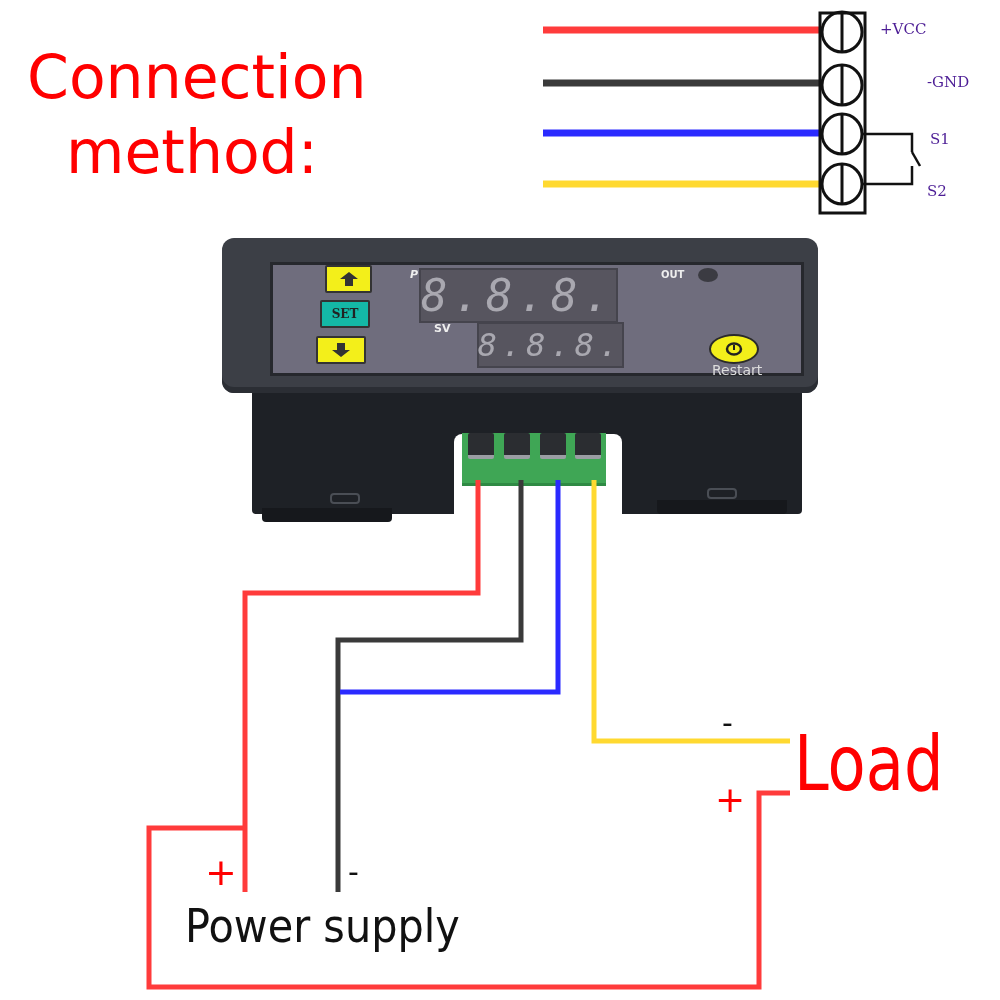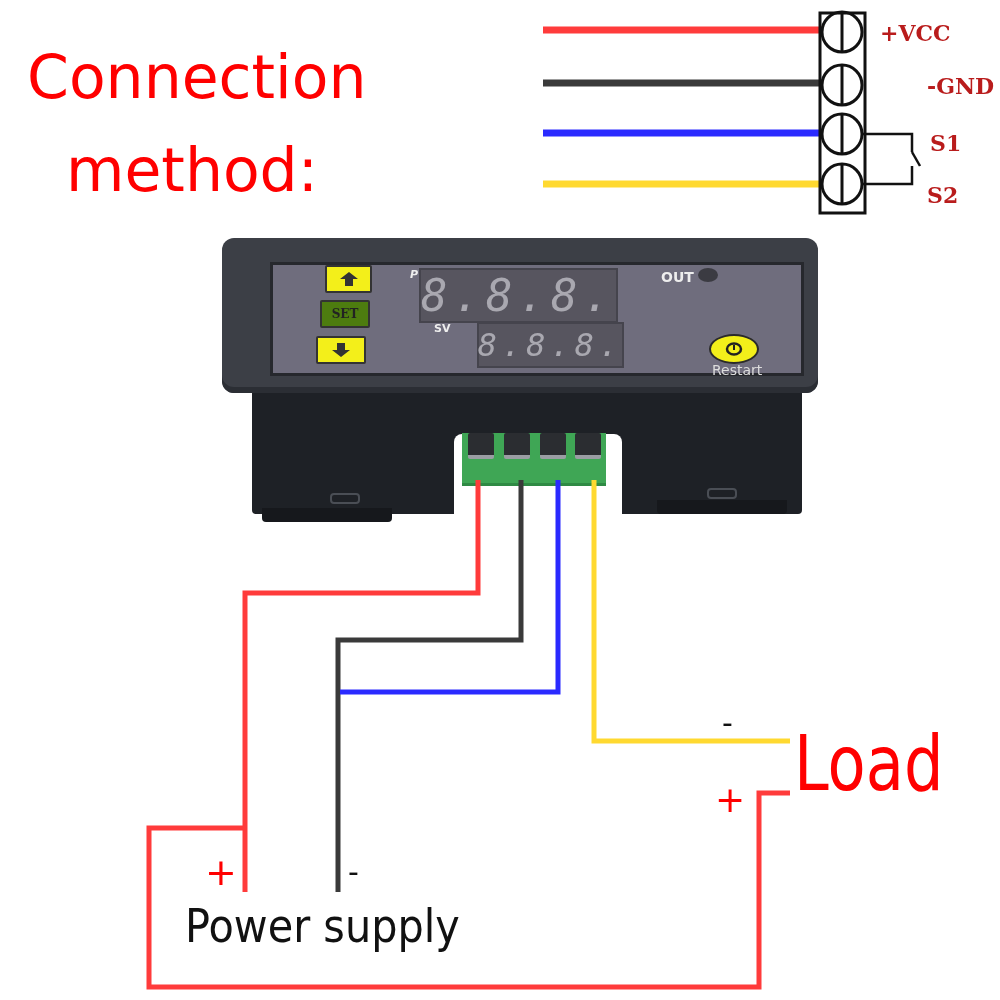--- a/index.html
+++ b/index.html
@@ -1,26 +1,26 @@
 <!DOCTYPE html>
 <html><head>
 <meta charset="utf-8">
 <style>
   html, body { margin:0; padding:0; background:#ffffff; }
   body { width:1000px; height:1000px; position:relative; overflow:hidden; font-family:"DejaVu Sans", sans-serif; }
   .abs { position:absolute; }
   .title { color:#ff0000; font-family:"DejaVu Sans", sans-serif; font-size:60px; line-height:1; white-space:nowrap; }
-  .term-label { font-family:"DejaVu Serif", serif; font-weight:bold; font-size:22px; color:#b91c1c; white-space:nowrap; }
+  .term-label { font-family:"DejaVu Serif", serif; font-weight:normal; font-size:15px; color:#4c1d95; white-space:nowrap; }
   .big-label { font-family:"DejaVu Sans", sans-serif; white-space:nowrap; line-height:1; }
 </style>
 </head>
 <body>
 
 <div class="abs title" style="left:27px; top:47px;">Connection</div>
-<div class="abs title" style="left:66px; top:140px;">method:</div>
+<div class="abs title" style="left:66px; top:122px;">method:</div>
 
 <svg class="abs" style="left:0; top:0;" width="1000" height="230">
   <line x1="543" y1="30" x2="822" y2="30" stroke="#ff3b3b" stroke-width="7" stroke-linecap="butt"></line>
   <line x1="543" y1="83" x2="822" y2="83" stroke="#3a3a3a" stroke-width="7"></line>
   <line x1="543" y1="133" x2="822" y2="133" stroke="#2a2aff" stroke-width="7"></line>
   <line x1="543" y1="184" x2="822" y2="184" stroke="#ffd930" stroke-width="7"></line>
   <rect x="820" y="13" width="45" height="200" fill="none" stroke="#111" stroke-width="3"></rect>
   <g fill="none" stroke="#111" stroke-width="3">
     <circle cx="842" cy="32" r="20"></circle>
       <line x1="842" y1="13" x2="842" y2="51"></line>
@@ -60,32 +60,32 @@
 
   <div class="abs" style="left:0; top:0; width:596px; height:155px; background:#3c3f46; border-radius:12px; box-shadow: inset 0 -6px 0 #2b2e34;"></div>
 
   <div class="abs" style="left:48px; top:24px; width:528px; height:108px; background:#6f6d7d; border:3px solid #26282d;"></div>
 
   <div class="abs" style="left:103px; top:27px; width:43px; height:24px; background:#f3ef1a; border:2px solid #333; border-radius:2px; display:flex; align-items:center; justify-content:center;">
     <svg width="18" height="14">
         <polygon points="9,0 18,7 13,7 13,14 5,14 5,7 0,7" fill="#333"></polygon>
       </svg>
   </div>
-  <div class="abs" style="left:98px; top:62px; width:46px; height:24px; background:#4d7c0f; border:2px solid #333; border-radius:2px; display:flex; align-items:center; justify-content:center;">
+  <div class="abs" style="left:98px; top:62px; width:46px; height:24px; background:#14b8a6; border:2px solid #333; border-radius:2px; display:flex; align-items:center; justify-content:center;">
     <span style="font-family:'DejaVu Serif', serif; font-size:12px; font-weight:bold; color:#222;">SET</span>
   </div>
   <div class="abs" style="left:94px; top:98px; width:46px; height:24px; background:#f3ef1a; border:2px solid #333; border-radius:2px; display:flex; align-items:center; justify-content:center;">
     <svg width="18" height="14">
         <polygon points="5,0 13,0 13,7 18,7 9,14 0,7 5,7" fill="#333"></polygon>
       </svg>
   </div>
 
   <div class="abs" style="left:165px; top:30px; color:#eee; font-size:11px; font-style:italic; font-weight:bold;margin-left:23px;">PV</div>
   <div class="abs" style="left:212px; top:84px; color:#eee; font-size:11px; font-weight:bold;">SV</div>
-  <div class="abs" style="left:439px; top:31px; color:#eee; font-size:14px; font-weight:bold;">OUT</div>
+  <div class="abs" style="left:439px; top:31px; color:#eee; font-size:10px; font-weight:bold;">OUT</div>
   <div class="abs" style="left:476px; top:30px; width:20px; height:14px; background:#3b3b42; border-radius:50%;"></div>
 
   <div class="abs" style="left:197px; top:30px; width:195px; height:51px; background:#57555f; border:2px solid #45444d; display:flex; align-items:center; justify-content:center;">
     <span style="font-family:'DejaVu Sans Mono', monospace; font-size:44px; color:#a9a8b0; letter-spacing:6px; font-style:italic;">8.8.8.</span>
   </div>
 
   <div class="abs" style="left:255px; top:84px; width:143px; height:42px; background:#57555f; border:2px solid #45444d; display:flex; align-items:center; justify-content:center;">
     <span style="font-family:'DejaVu Sans Mono', monospace; font-size:32px; color:#a9a8b0; letter-spacing:5px; font-style:italic;">8.8.8.</span>
   </div>
 

